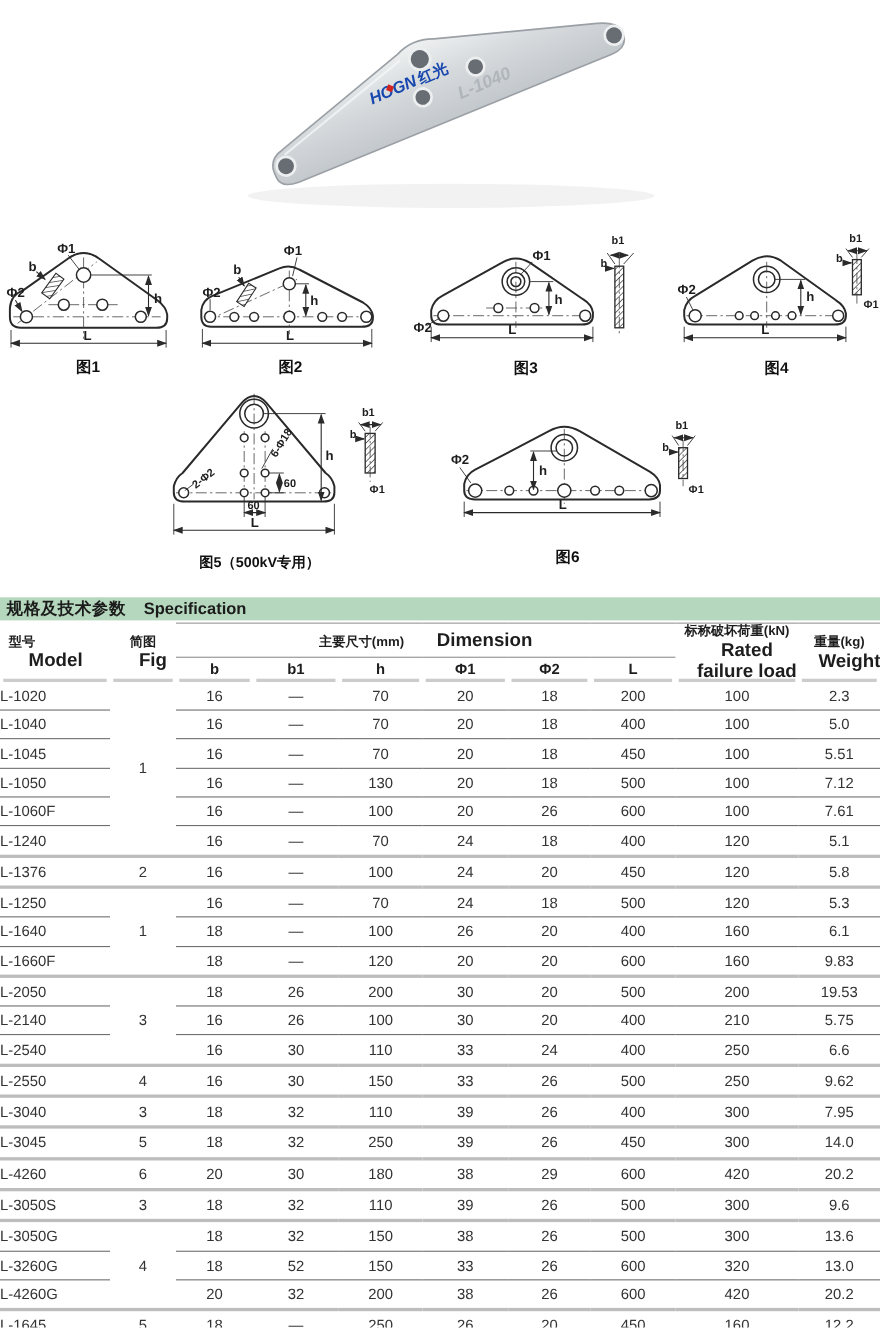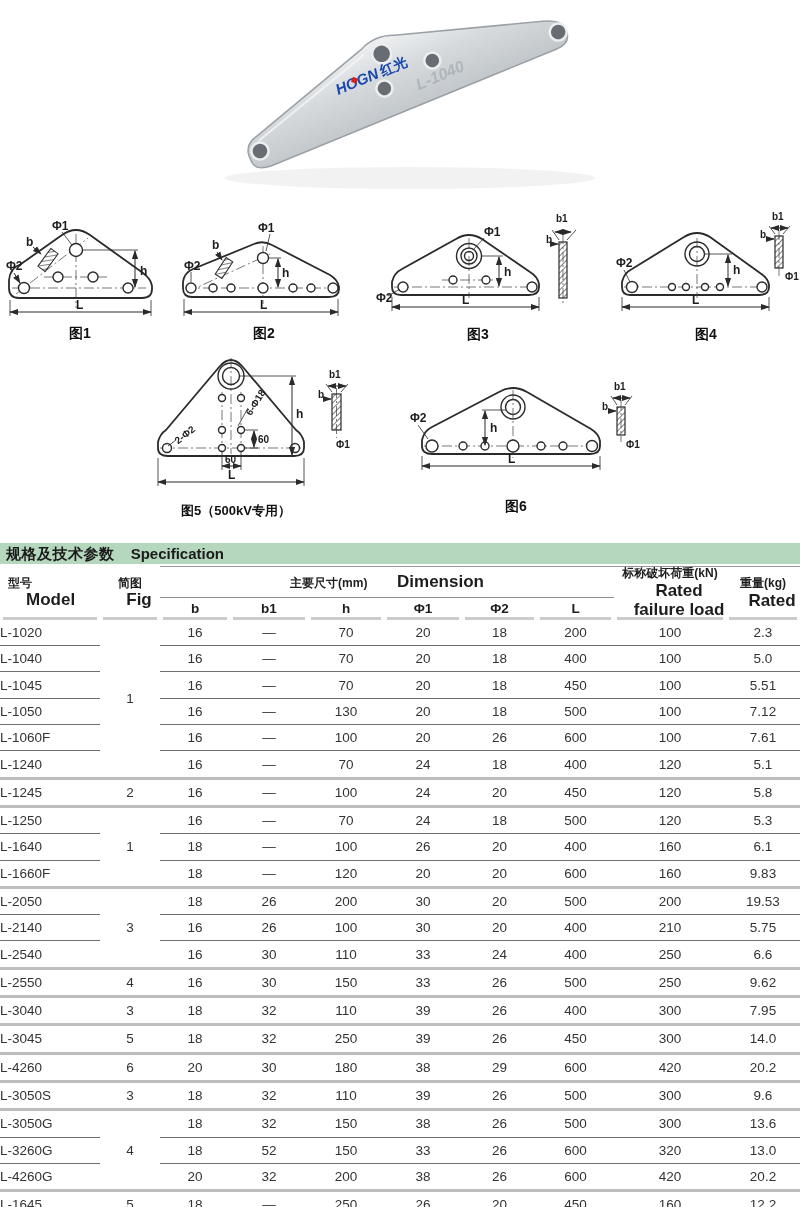--- a/index.html
+++ b/index.html
@@ -329,21 +329,21 @@
         <th class="h-dim tline" colspan="6">
           <span class="hd-cn">主要尺寸(mm)</span>
           <span class="hd-en" style="margin-left:8px">Dimension</span>
         </th>
         <th class="banded tline" rowspan="2">
           <div class="hd-cn">标称破坏荷重(kN)</div>
           <div class="hd-en">Rated failure load</div>
         </th>
         <th class="banded tline" rowspan="2">
           <div class="hd-cn">重量(kg)</div>
-          <div class="hd-en">Rated</div>
+          <div class="hd-en">Weight</div>
         </th>
       </tr>
       <tr>
         <th class="h-sub banded">b</th>
         <th class="h-sub banded">b1</th>
         <th class="h-sub banded">h</th>
         <th class="h-sub banded">Φ1</th>
         <th class="h-sub banded">Φ2</th>
         <th class="h-sub banded">L</th>
       </tr>
@@ -410,21 +410,21 @@
           <td class="num gend">16</td>
           <td class="num gend">—</td>
           <td class="num gend">70</td>
           <td class="num gend">24</td>
           <td class="num gend">18</td>
           <td class="num gend">400</td>
           <td class="num gend">120</td>
           <td class="num gend">5.1</td>
         </tr>
         <tr>
-          <td class="model gend">L-1245</td>
+          <td class="model gend">L-1376</td>
           <td class="figcol gend" rowspan="1">2</td>
           <td class="num gend">16</td>
           <td class="num gend">—</td>
           <td class="num gend">100</td>
           <td class="num gend">24</td>
           <td class="num gend">20</td>
           <td class="num gend">450</td>
           <td class="num gend">120</td>
           <td class="num gend">5.8</td>
         </tr>

